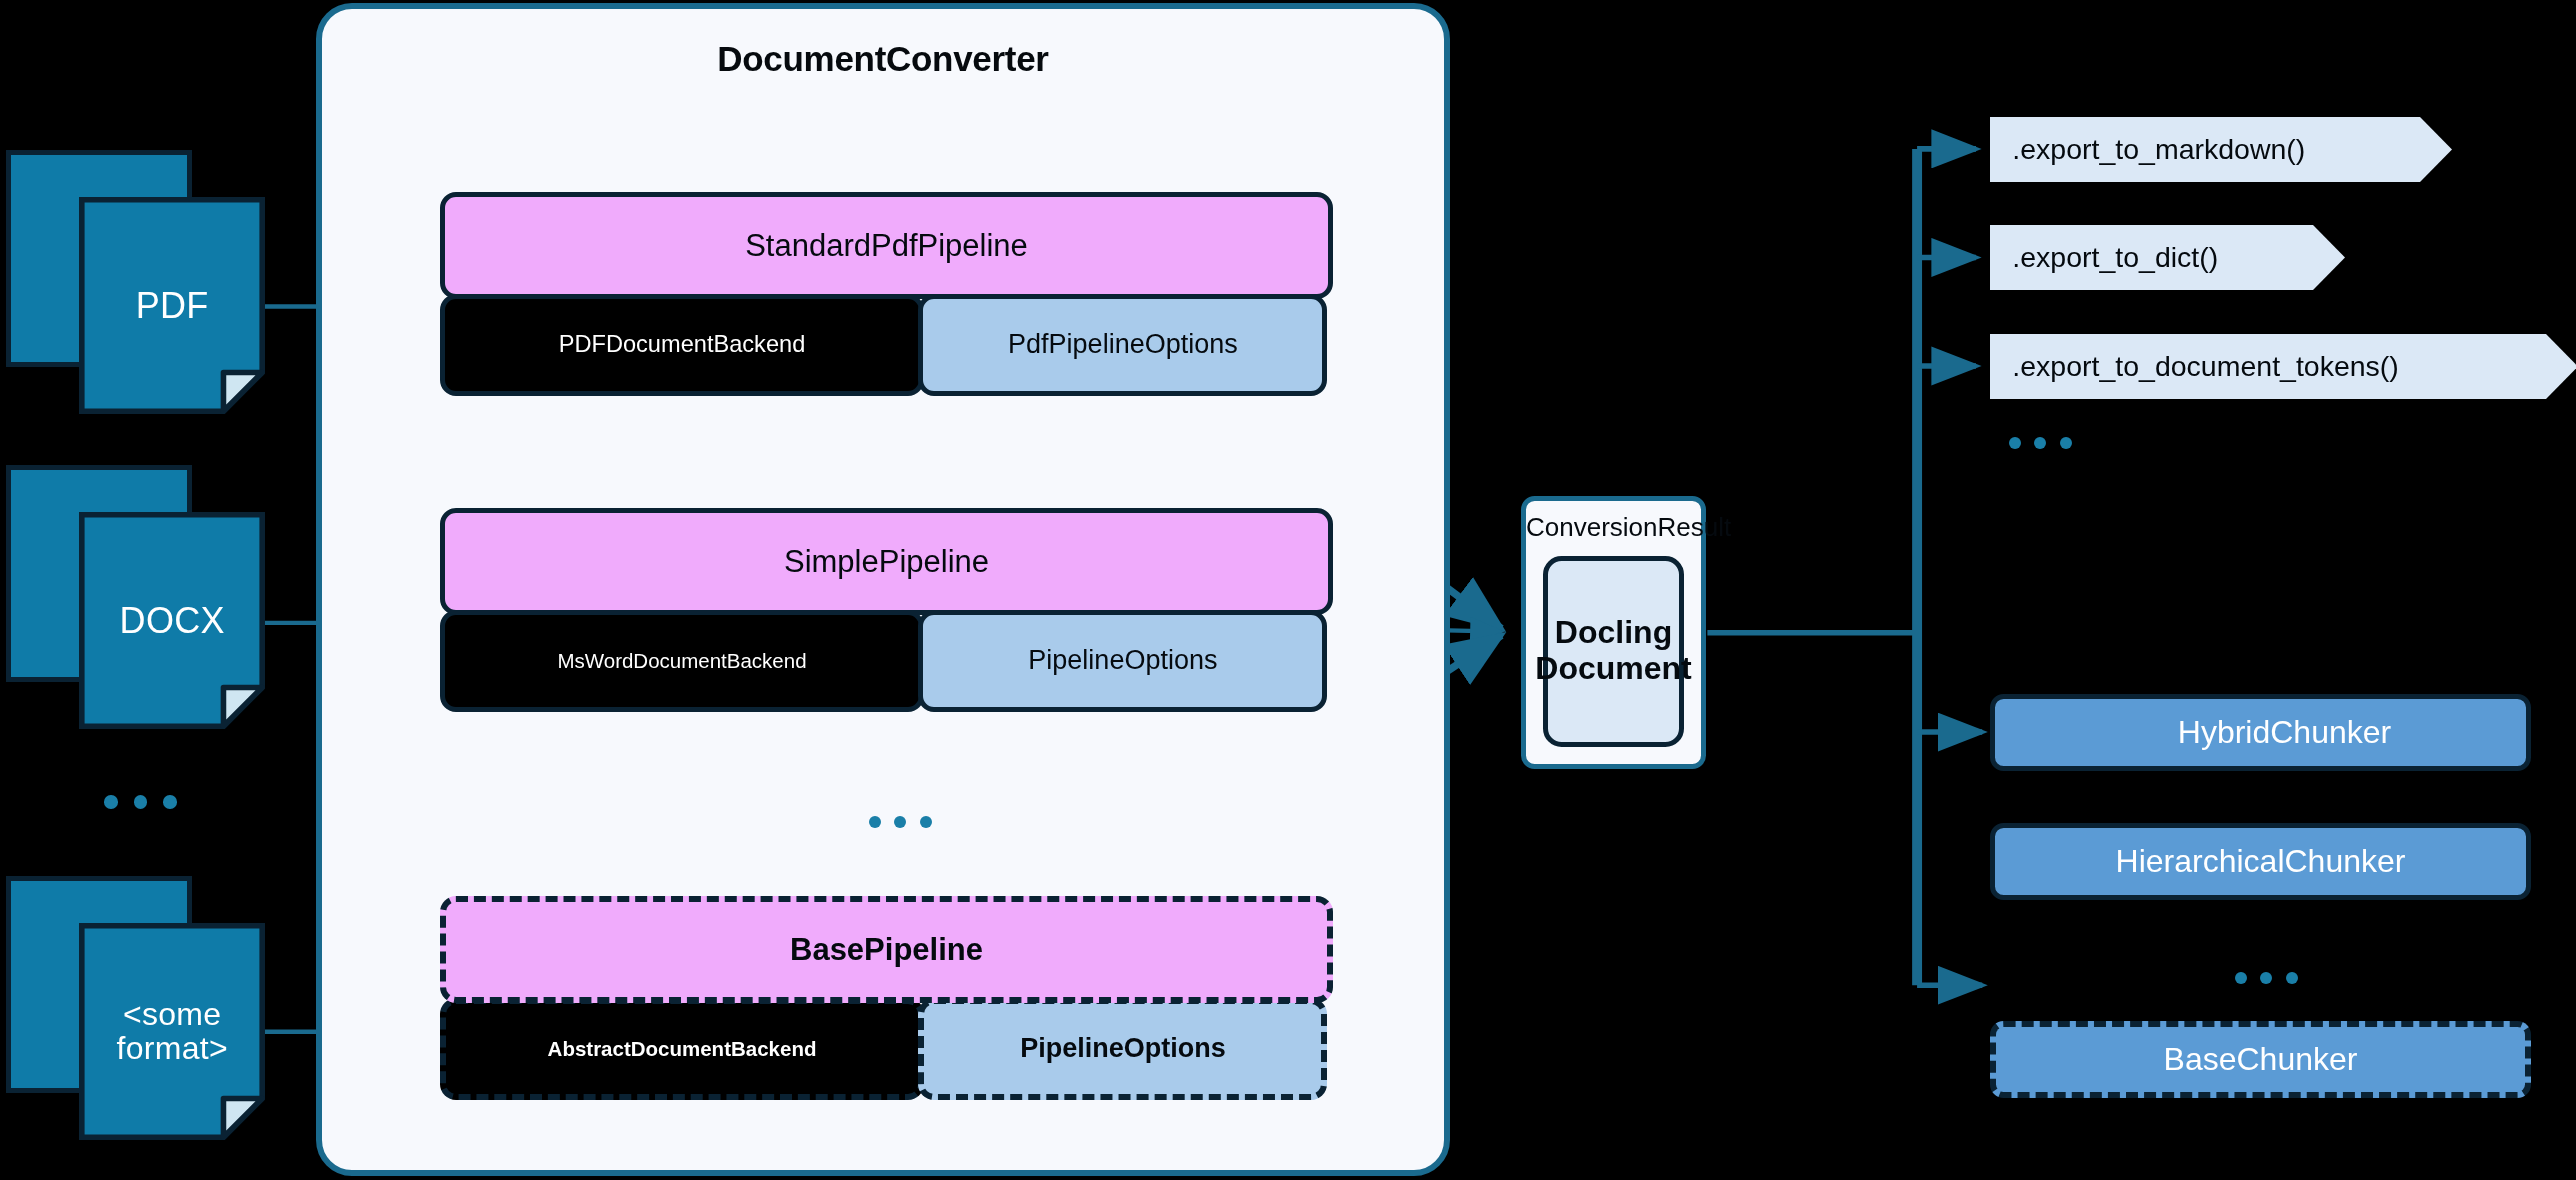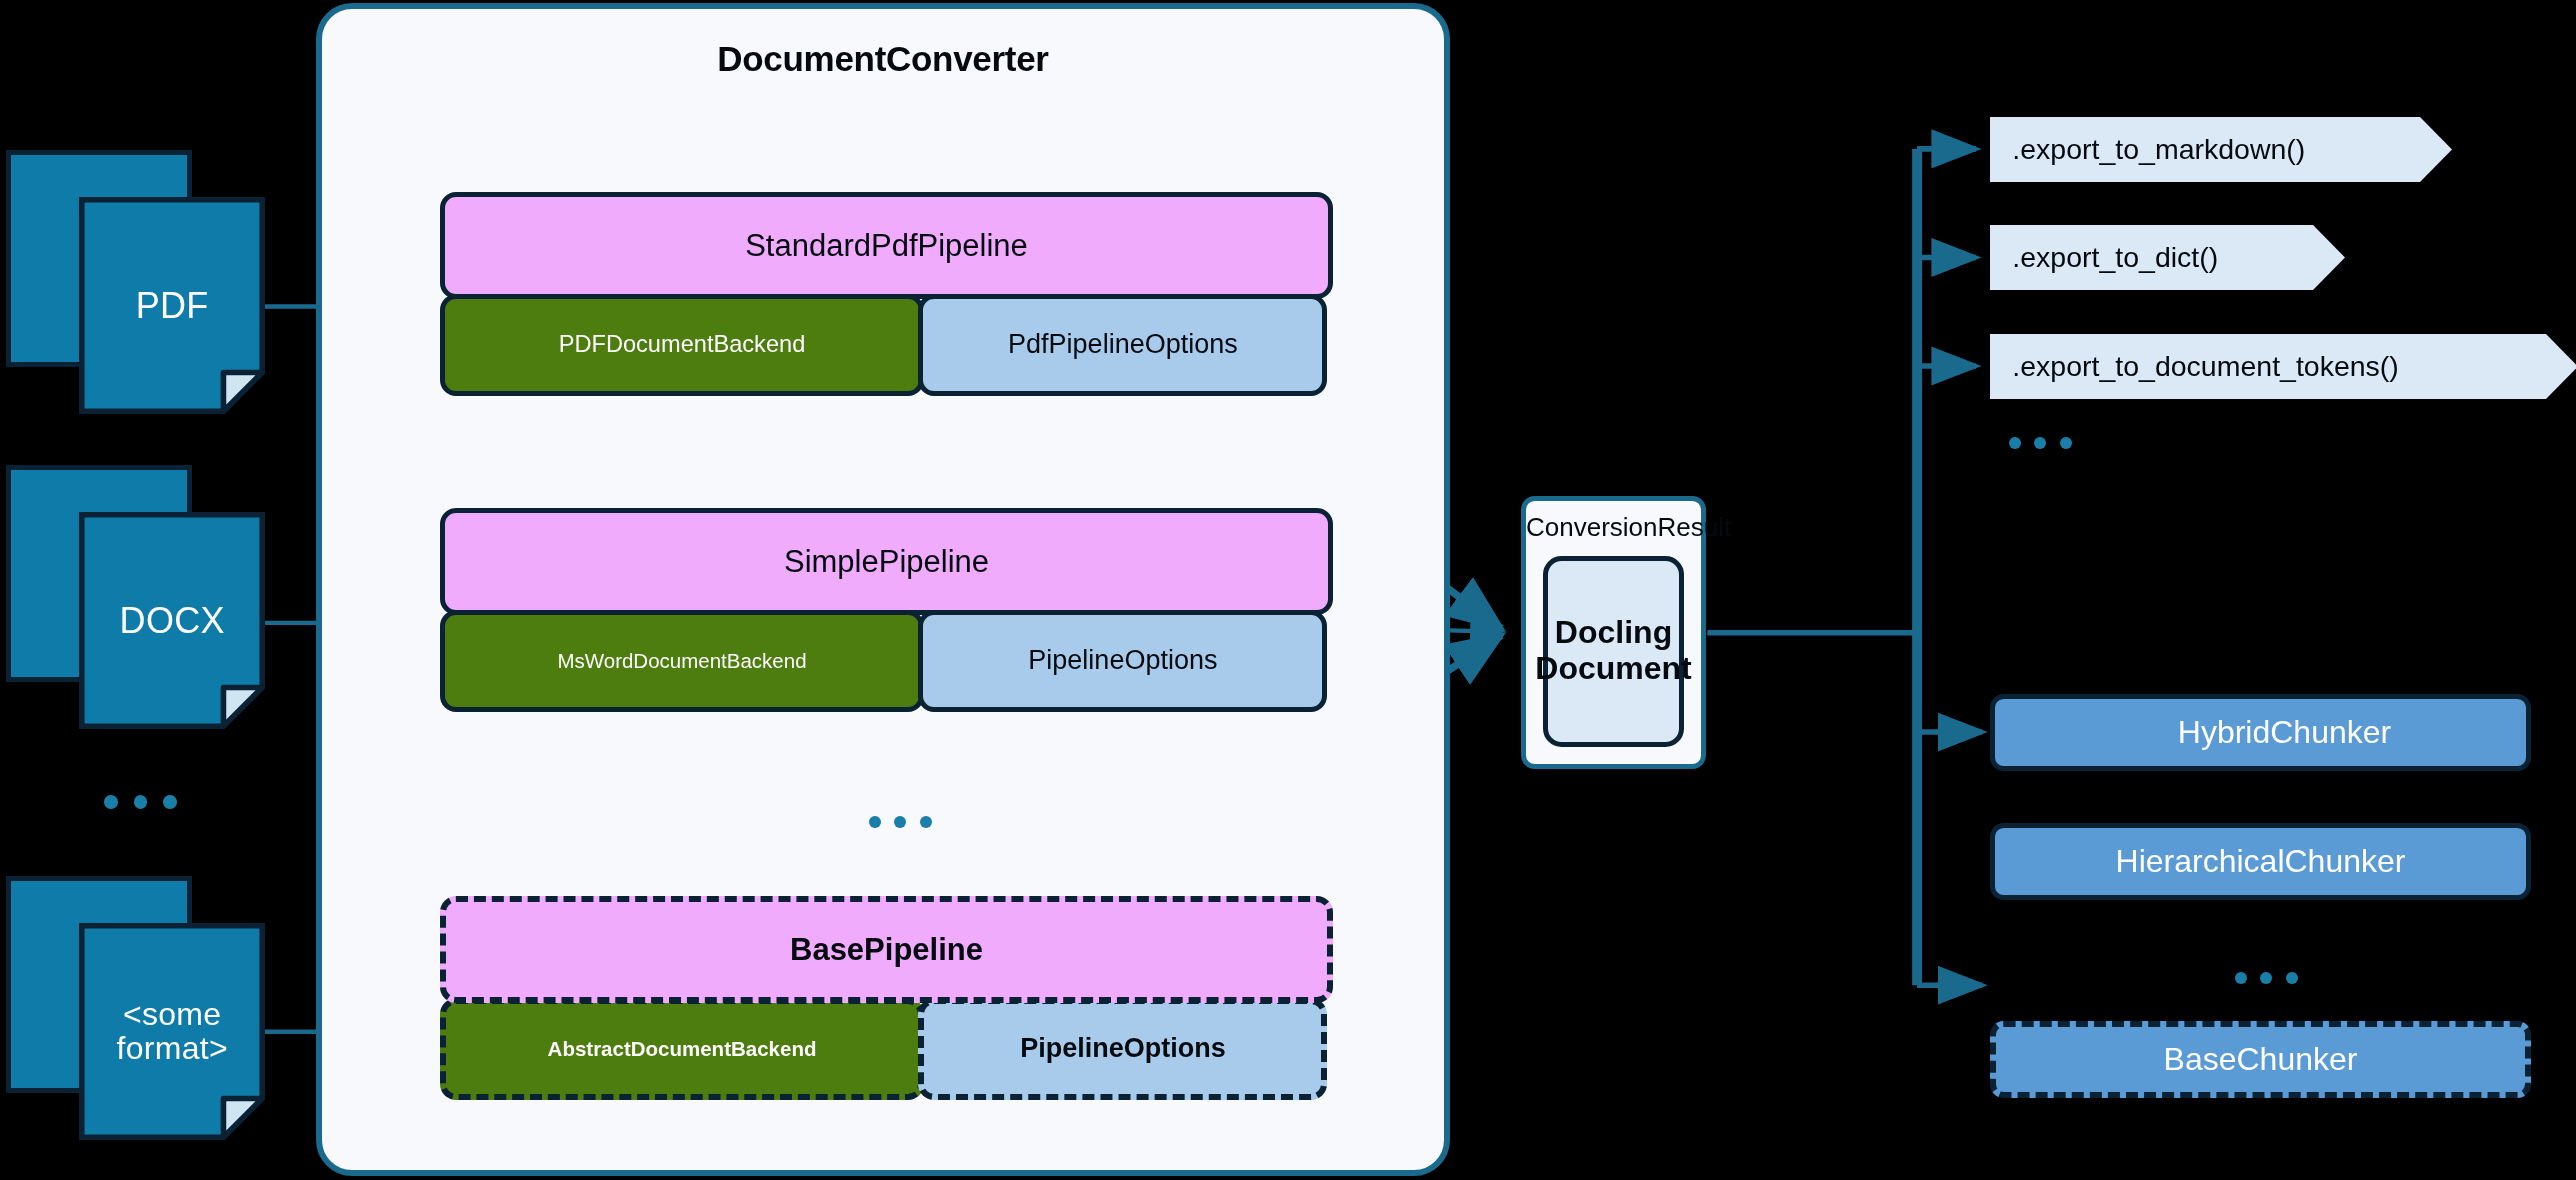--- a/index.html
+++ b/index.html
@@ -36,21 +36,21 @@
   
   .pipeline{position:absolute;left:118px;width:893px;}
   .pipe-head{height:107px;background:#f0abfc;border:5.6px solid #0a2233;
        border-radius:16px;box-sizing:border-box;
        display:flex;align-items:center;justify-content:center;
        font-size:31px;color:#050a0f;position:relative;z-index:2;}
   .pipe-row{display:flex;margin-top:-5.6px;position:relative;z-index:1;}
   .pipe-cell{height:102px;border:5.6px solid #0a2233;border-radius:16px;
        box-sizing:border-box;display:flex;align-items:center;
        justify-content:center;text-align:center;padding:0 8.7px;}
-  .cell-backend{width:54.2%;background:#4d7c0f;color:#ffffff;font-size:23.6px;}
+  .cell-backend{width:54.2%;background:#000000;color:#ffffff;font-size:23.6px;}
   .cell-backend.narrow{font-size:20.5px;}
   .cell-options{width:45.8%;margin-left:-5.6px;background:#a9cbeb;
        color:#050a0f;font-size:27px;}
   .pipeline.dashed .pipe-head{border-style:dashed;border-width:6.2px;}
   .pipeline.dashed .pipe-cell{border-style:dashed;border-width:6.2px;}
 
   
   #conversion-result{position:absolute;left:1521px;top:496px;width:185px;height:273px;
        background:#f7f9fd;border:5.6px solid #1a6a8e;border-radius:13.6px;
        box-sizing:border-box;padding-left:37px;}

